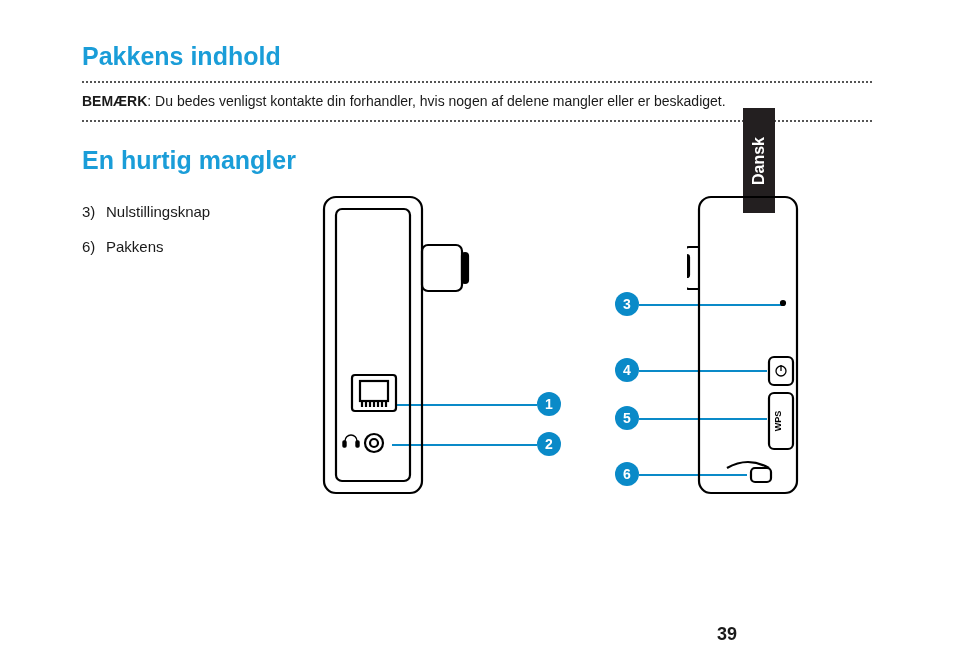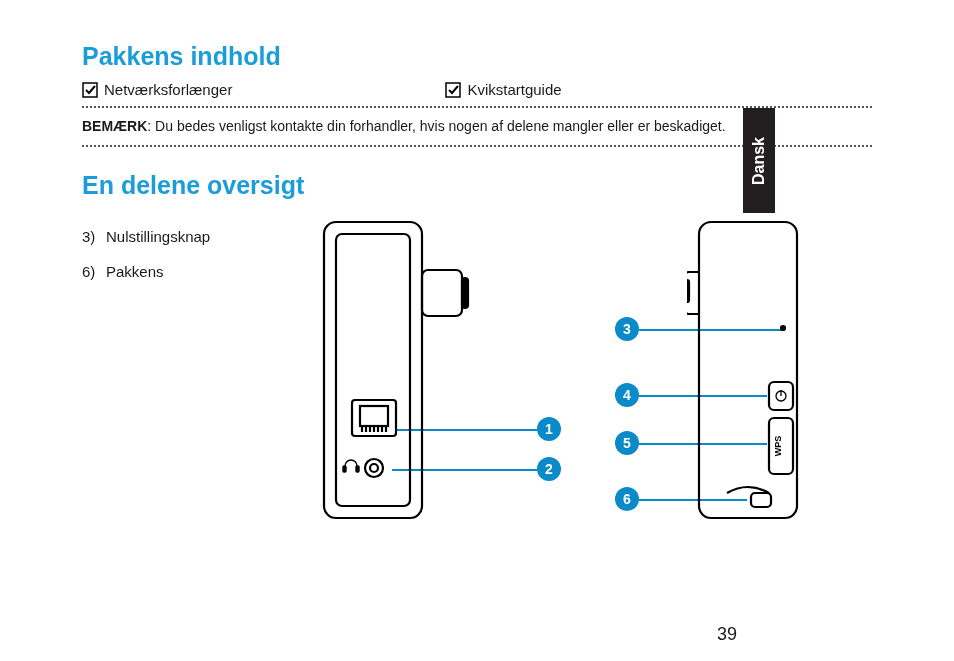--- a/index.html
+++ b/index.html
@@ -13,57 +13,41 @@
   .dots{height:0;border-bottom:2px dotted #555}
   .note{padding:9px 0;font-size:14px;line-height:1.35}
   .note b{font-weight:700}
   .section2{margin-top:24px}
   .row{display:flex}
   .legend{width:205px;font-size:15px;line-height:1.15;padding-top:18px}
   .legend div{margin-bottom:18px}
   .legend span.num{display:inline-block;width:24px}
   .dia{position:relative;flex:1;height:340px}
   .tab{position:absolute;right:0;top:108px;width:32px;height:105px;background:#231f20;color:#fff;font-size:16px;font-weight:600;display:flex;align-items:center;justify-content:center;writing-mode:vertical-rl;transform:rotate(180deg)}
-  .pnum{position:absolute;right:38px;bottom:16px;font-size:18px;font-weight:400}
+  .pnum{position:absolute;right:38px;bottom:16px;font-size:18px;font-weight:700}
   .callout{position:absolute;width:24px;height:24px;border-radius:50%;background:#0a8ac8;color:#fff;font-size:14px;font-weight:700;display:flex;align-items:center;justify-content:center;z-index:5}
   .lead{position:absolute;height:0;border-top:2px solid #0a8ac8;z-index:3}
   svg.device{z-index:4}
 </style>
 </head>
 <body>
 
 <div class="page">
   <div class="content">
 
     <h1>Pakkens indhold</h1>
 
-    <div class="checks">
-      <div class="chk">
-        <svg viewBox="0 0 16 16">
-            <rect x="1" y="1" width="14" height="14" fill="none" stroke="#000" stroke-width="1.5"></rect>
-            <path d="M4 8l3 3 6-7" fill="none" stroke="#000" stroke-width="2"></path>
-          </svg>
-        <span>Netværksforlænger</span>
-      </div>
-      <div class="chk">
-        <svg viewBox="0 0 16 16">
-            <rect x="1" y="1" width="14" height="14" fill="none" stroke="#000" stroke-width="1.5"></rect>
-            <path d="M4 8l3 3 6-7" fill="none" stroke="#000" stroke-width="2"></path>
-          </svg>
-        <span>Kvikstartguide</span>
-      </div>
-    </div>
     <div class="dots"></div>
     <div class="note">
       <b>BEMÆRK</b><span>:  Du bedes venligst kontakte din forhandler, hvis nogen af delene mangler eller er beskadiget.</span>
     </div>
     <div class="dots"></div>
 
     <div class="section2">
-      <h1>En delene oversigt</h1>
+      <h1>En hurtig mangler</h1>
       <div class="row">
 
         <div class="legend">
           <div><span class="num">3)</span><span>Nulstillingsknap</span></div>
           <div><span class="num">6)</span><span>Pakkens</span></div>
         </div>
 
         <div class="dia">
 
           <svg class="device" style="position:absolute;left:25px;top:0" width="160" height="320" viewBox="0 0 160 320">

